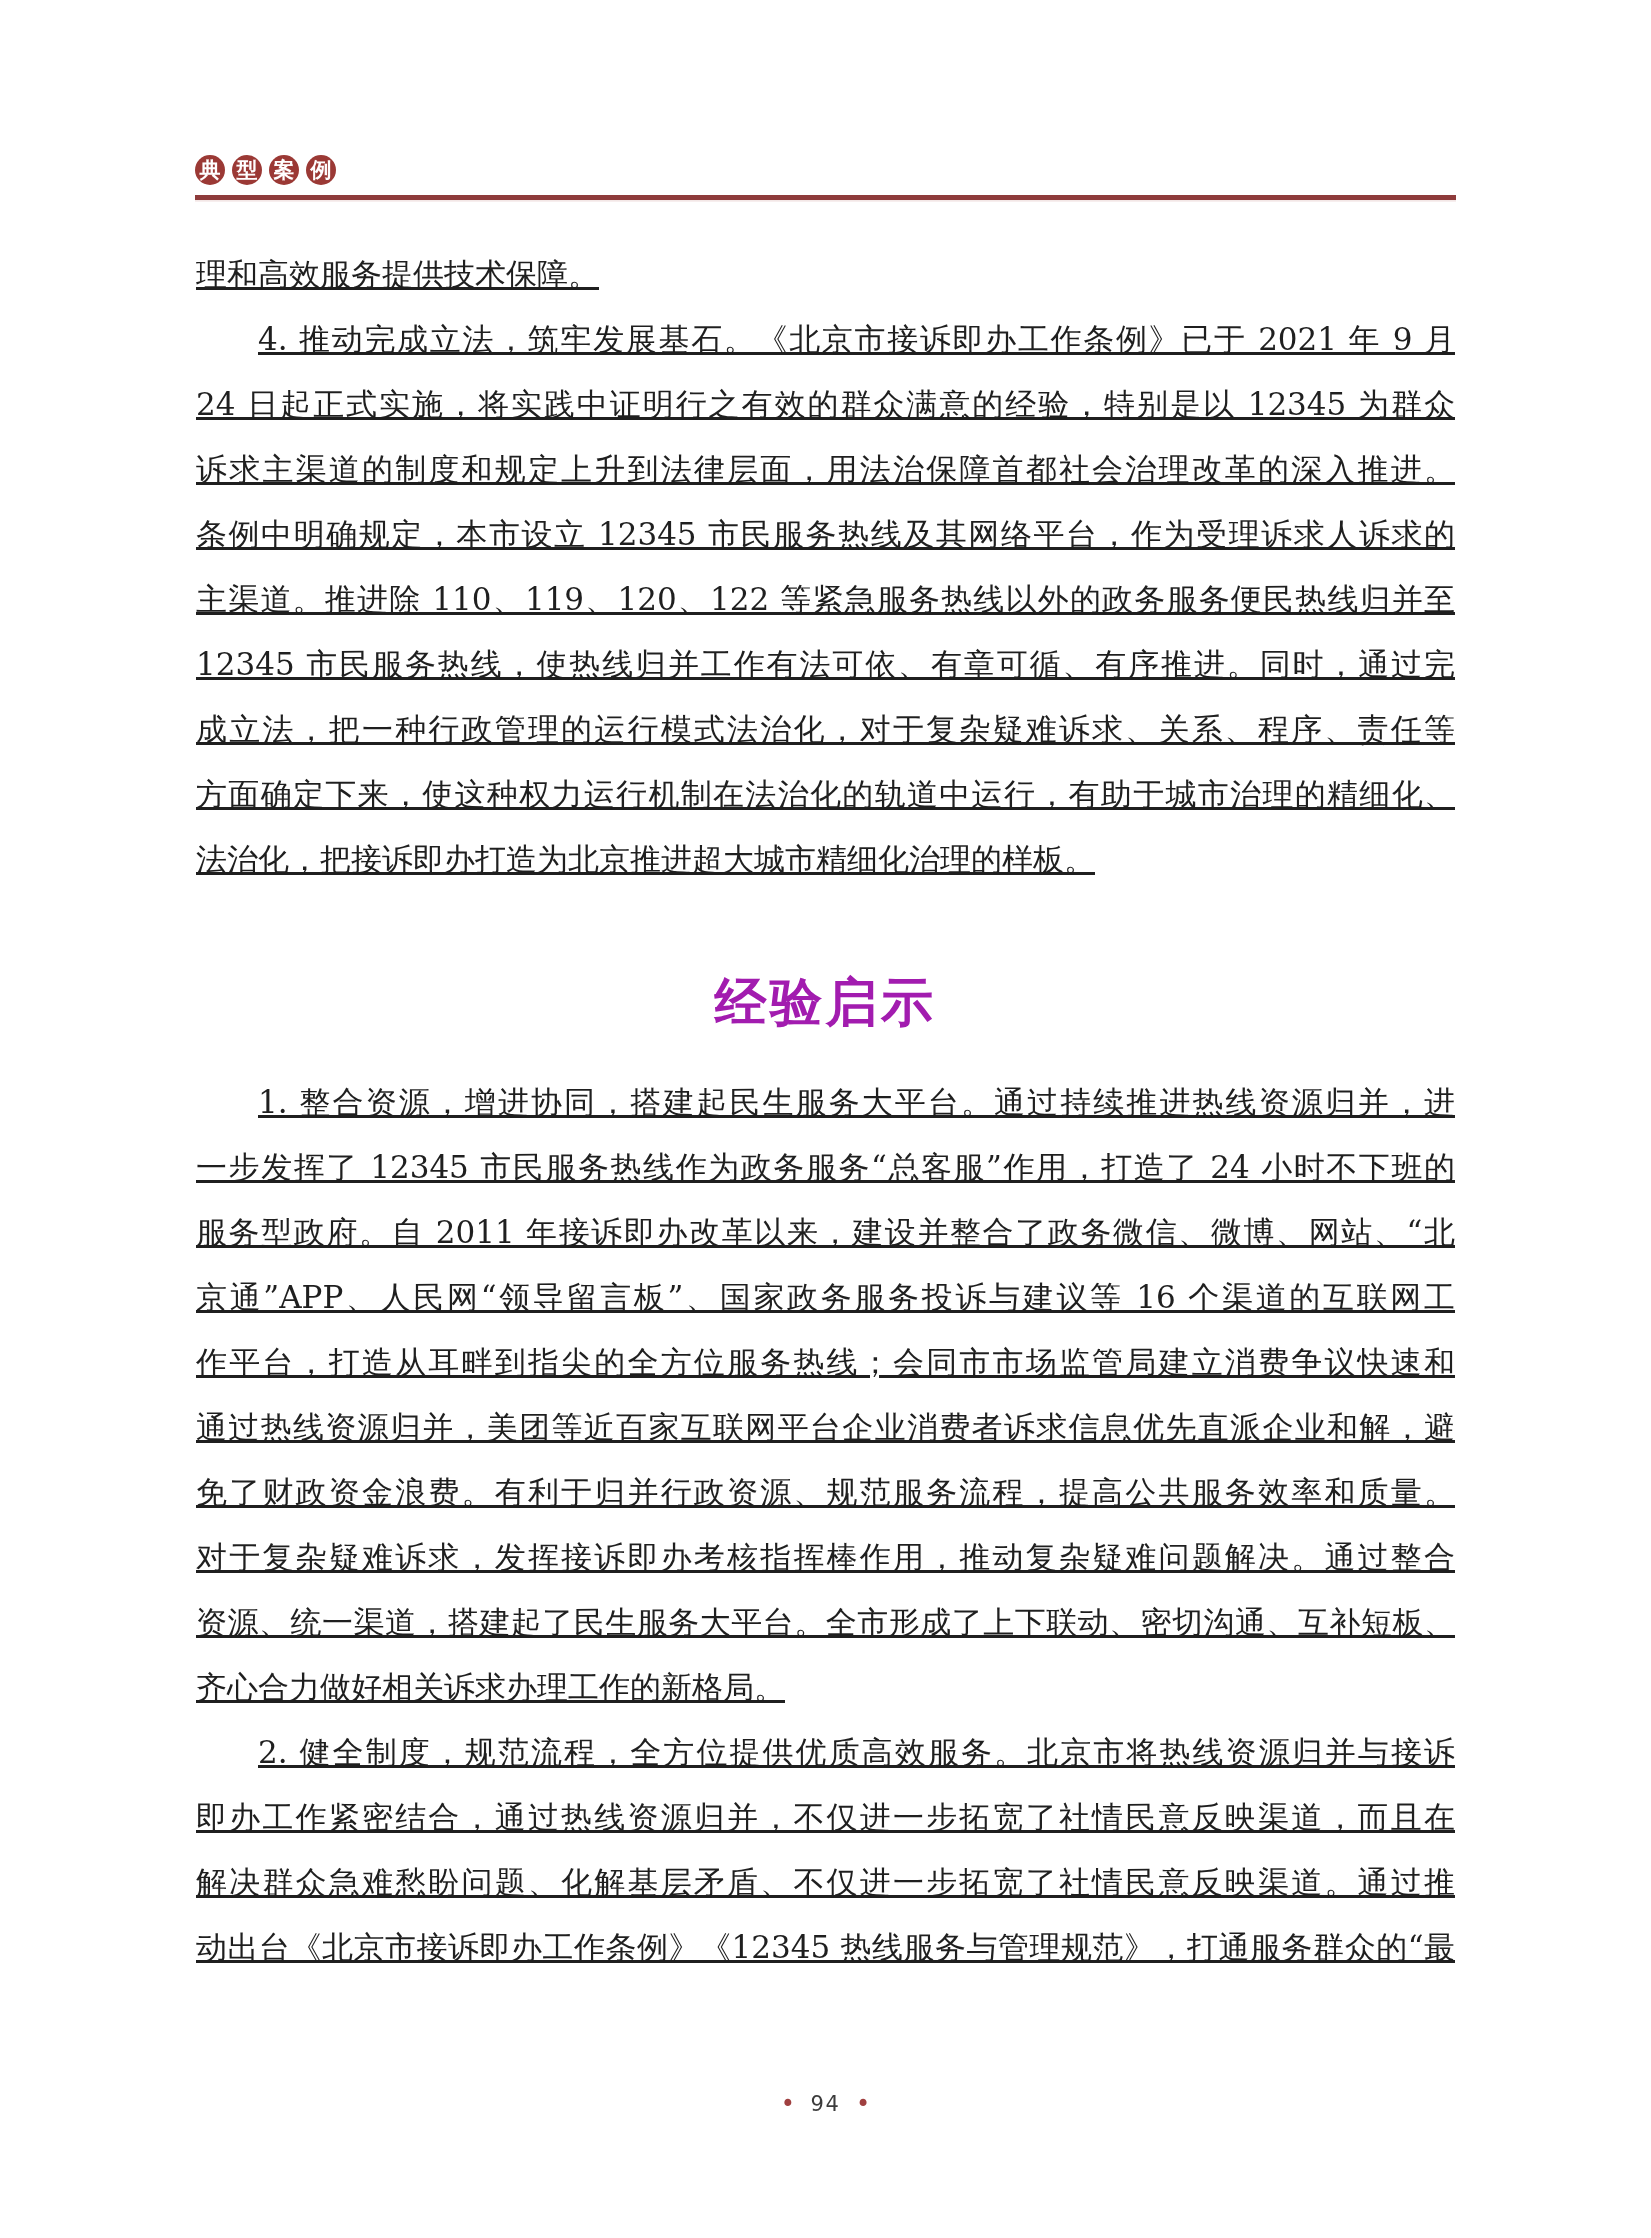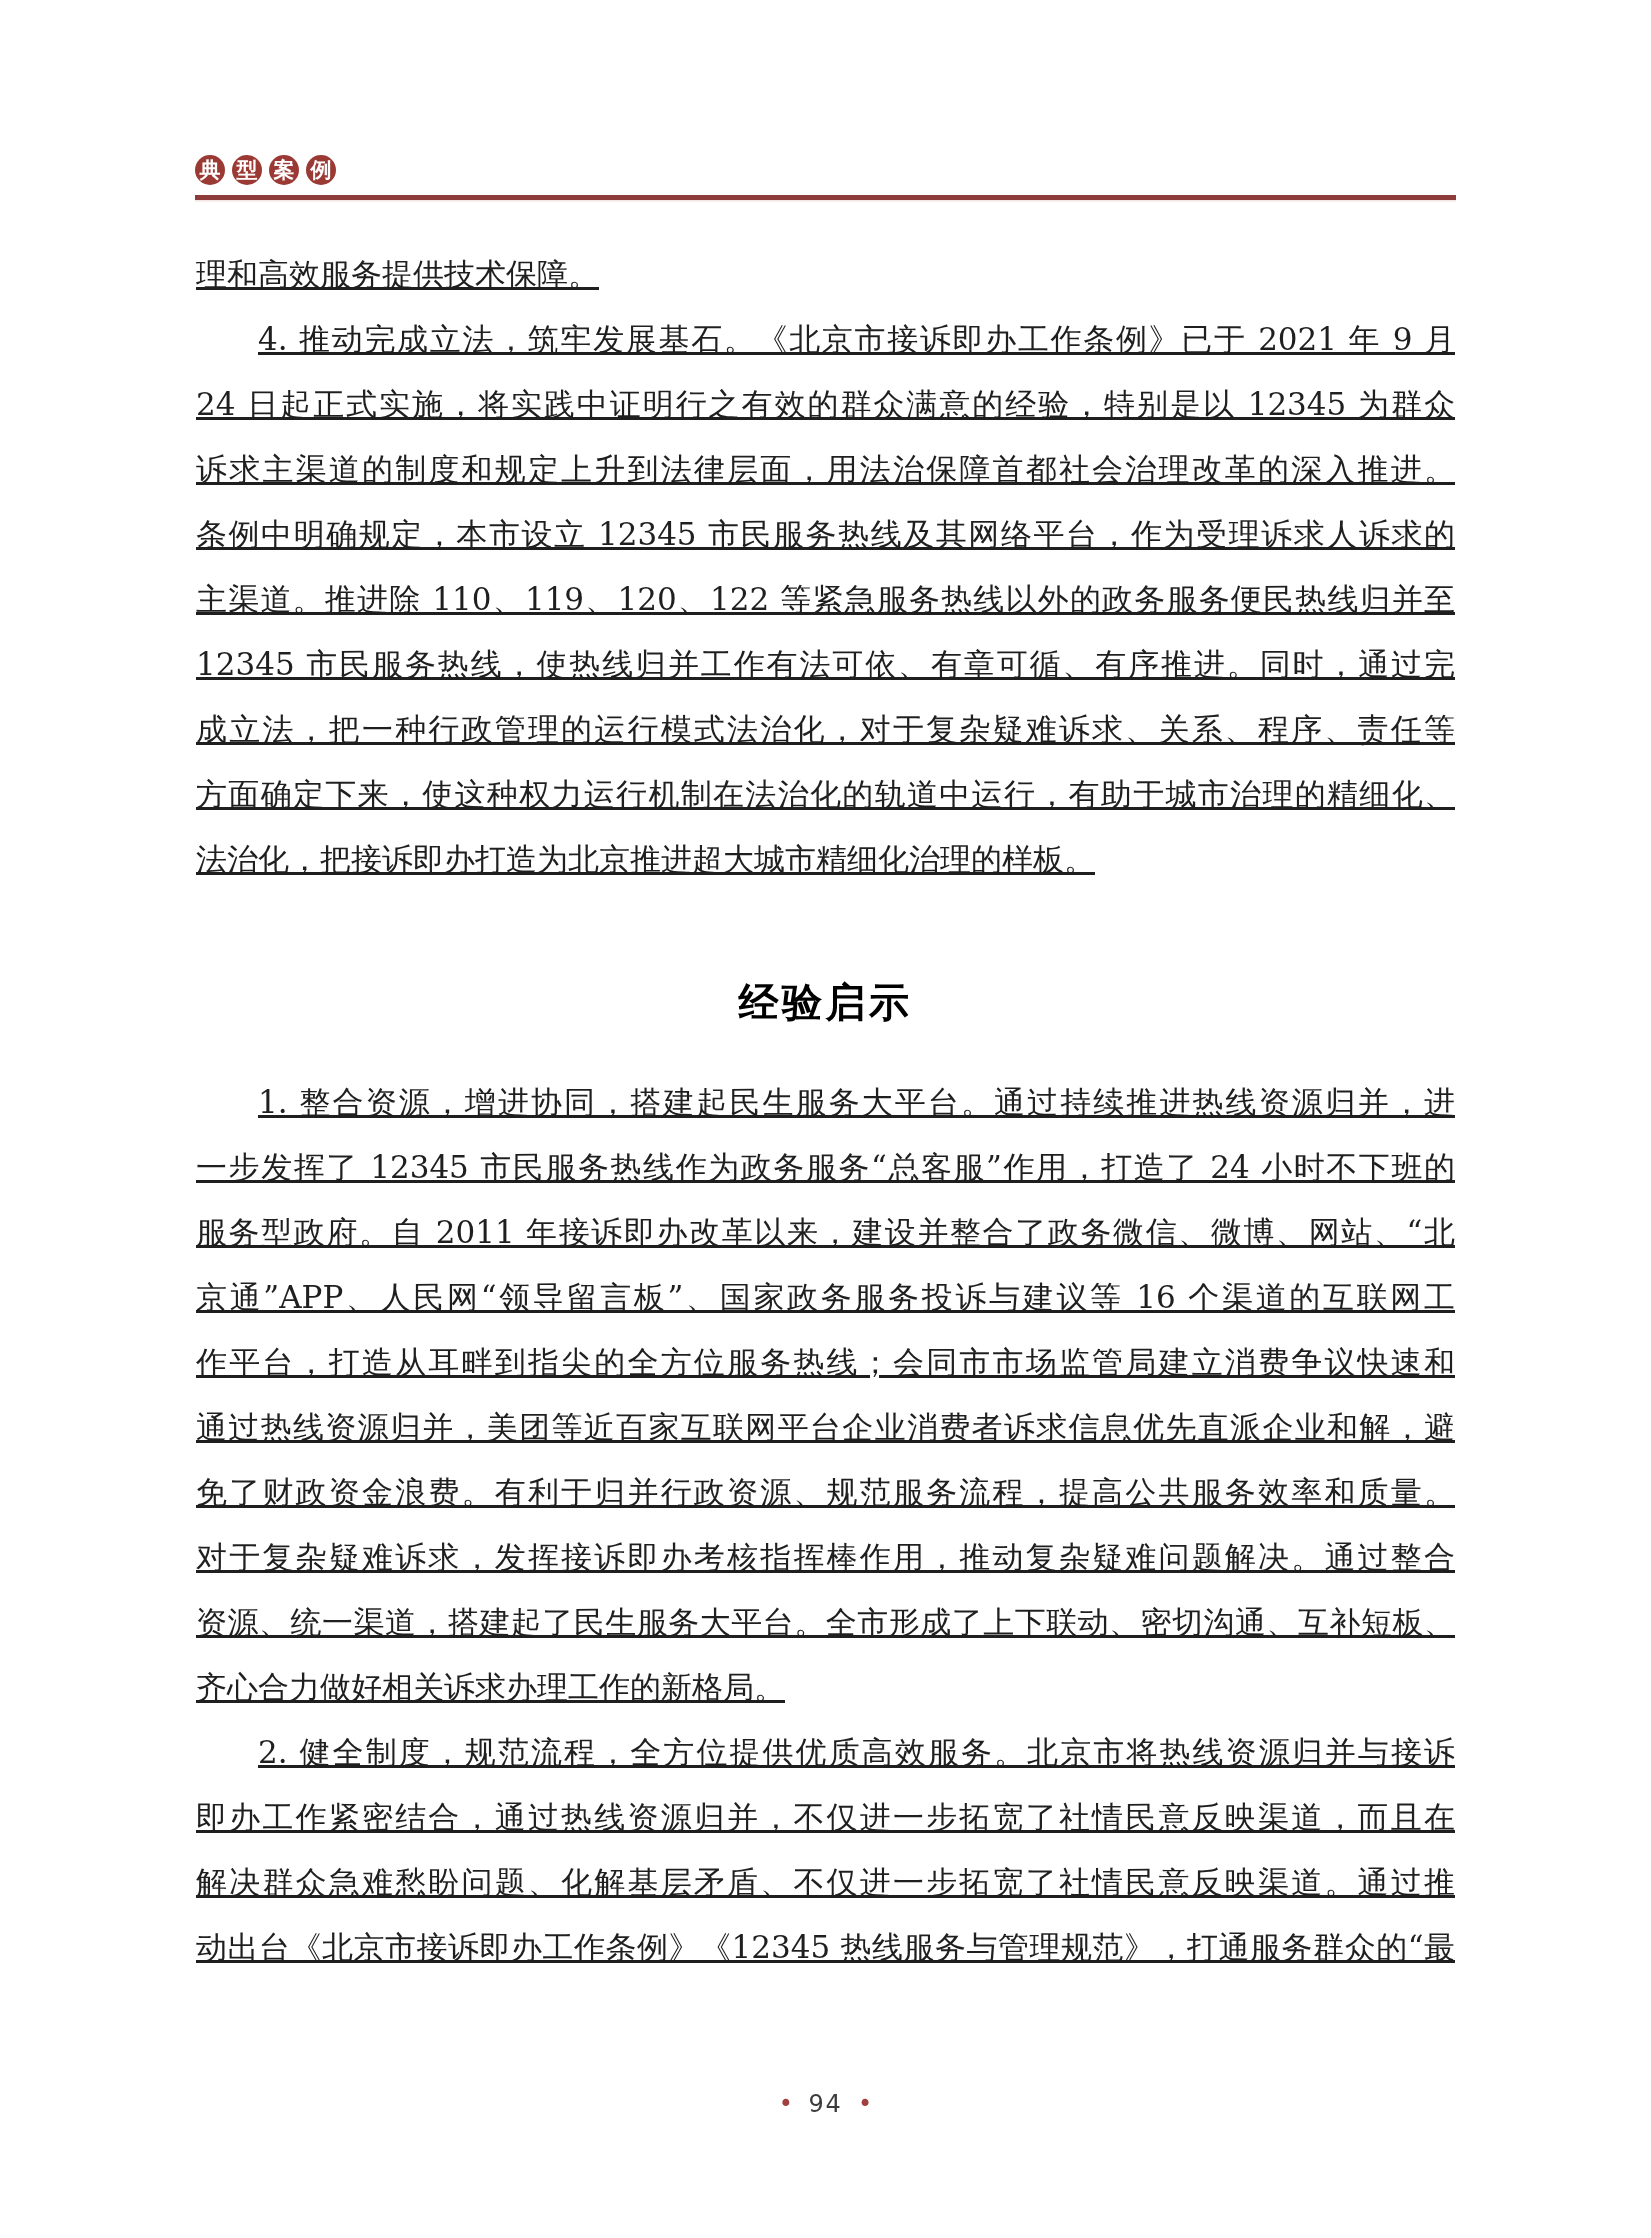--- a/index.html
+++ b/index.html
@@ -60,25 +60,25 @@
     text-align-last: justify;
     text-justify: inter-character;
   }
   .line.last { text-align-last: left; }
   .para[data-indent="true"] .line:first-child { text-indent: 2em; }
 
   .section-heading {
     margin: 83px 0 41px 0;
     font-family: "DejaVu Sans", "Liberation Sans", sans-serif;
     font-weight: 700;
-    font-size: 40px;
+    font-size: 52px;
     line-height: 54px;
     letter-spacing: 3.5px;
     text-align: center;
-    color: #000000;
+    color: #a21caf;
   }
 
   
   .doc-footer {
     position: absolute;
     left: 0;
     top: 2087px;
     width: 100%;
     display: flex;
     justify-content: center;
@@ -86,21 +86,21 @@
     gap: 15.5px;
     font-family: "DejaVu Sans", "Liberation Sans", sans-serif;
   }
   .dot {
     color: var(--dot-red, #a04040);
     font-size: 24px;
     line-height: 35px;
   }
   .page-num {
     color: #3c3c3c;
-    font-size: 24px;
+    font-size: 21px;
     line-height: 35px;
     letter-spacing: 1.7px;
   }
 </style>
 </head>
 <body>
 
 <div class="page" style="--accent-red: #9b3935; --rule-red: #8e3b3b; --dot-red: #a04040;">
 
   <header>

